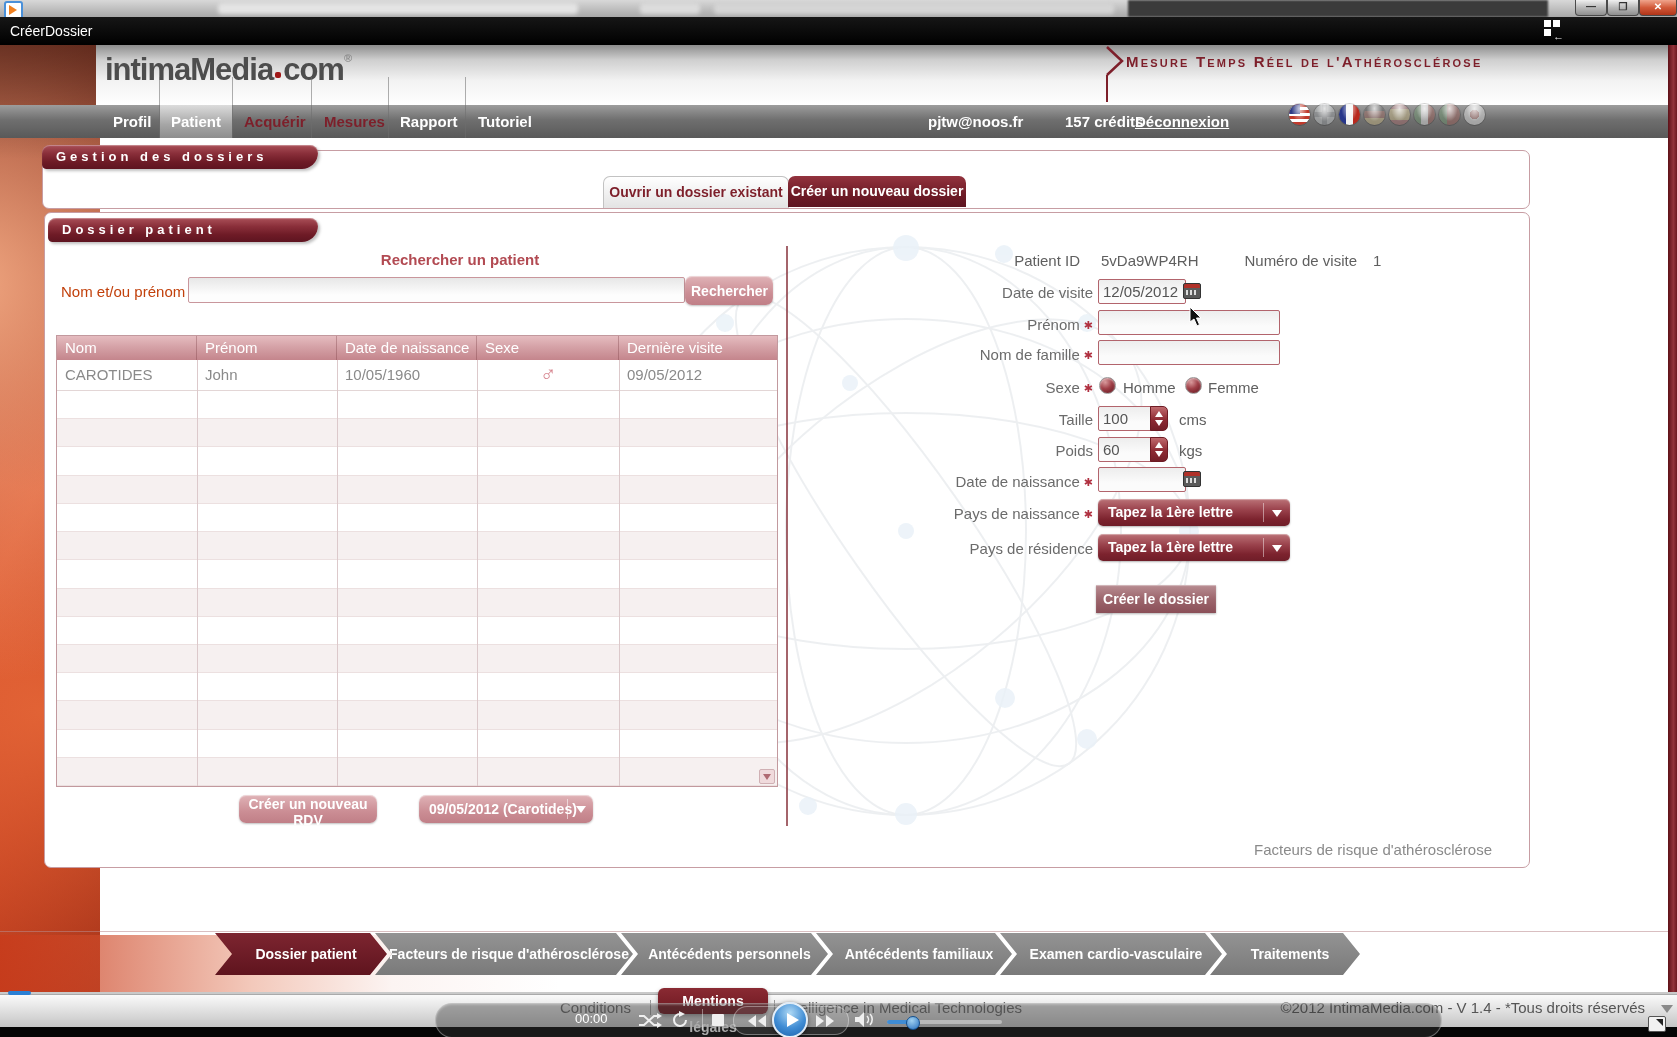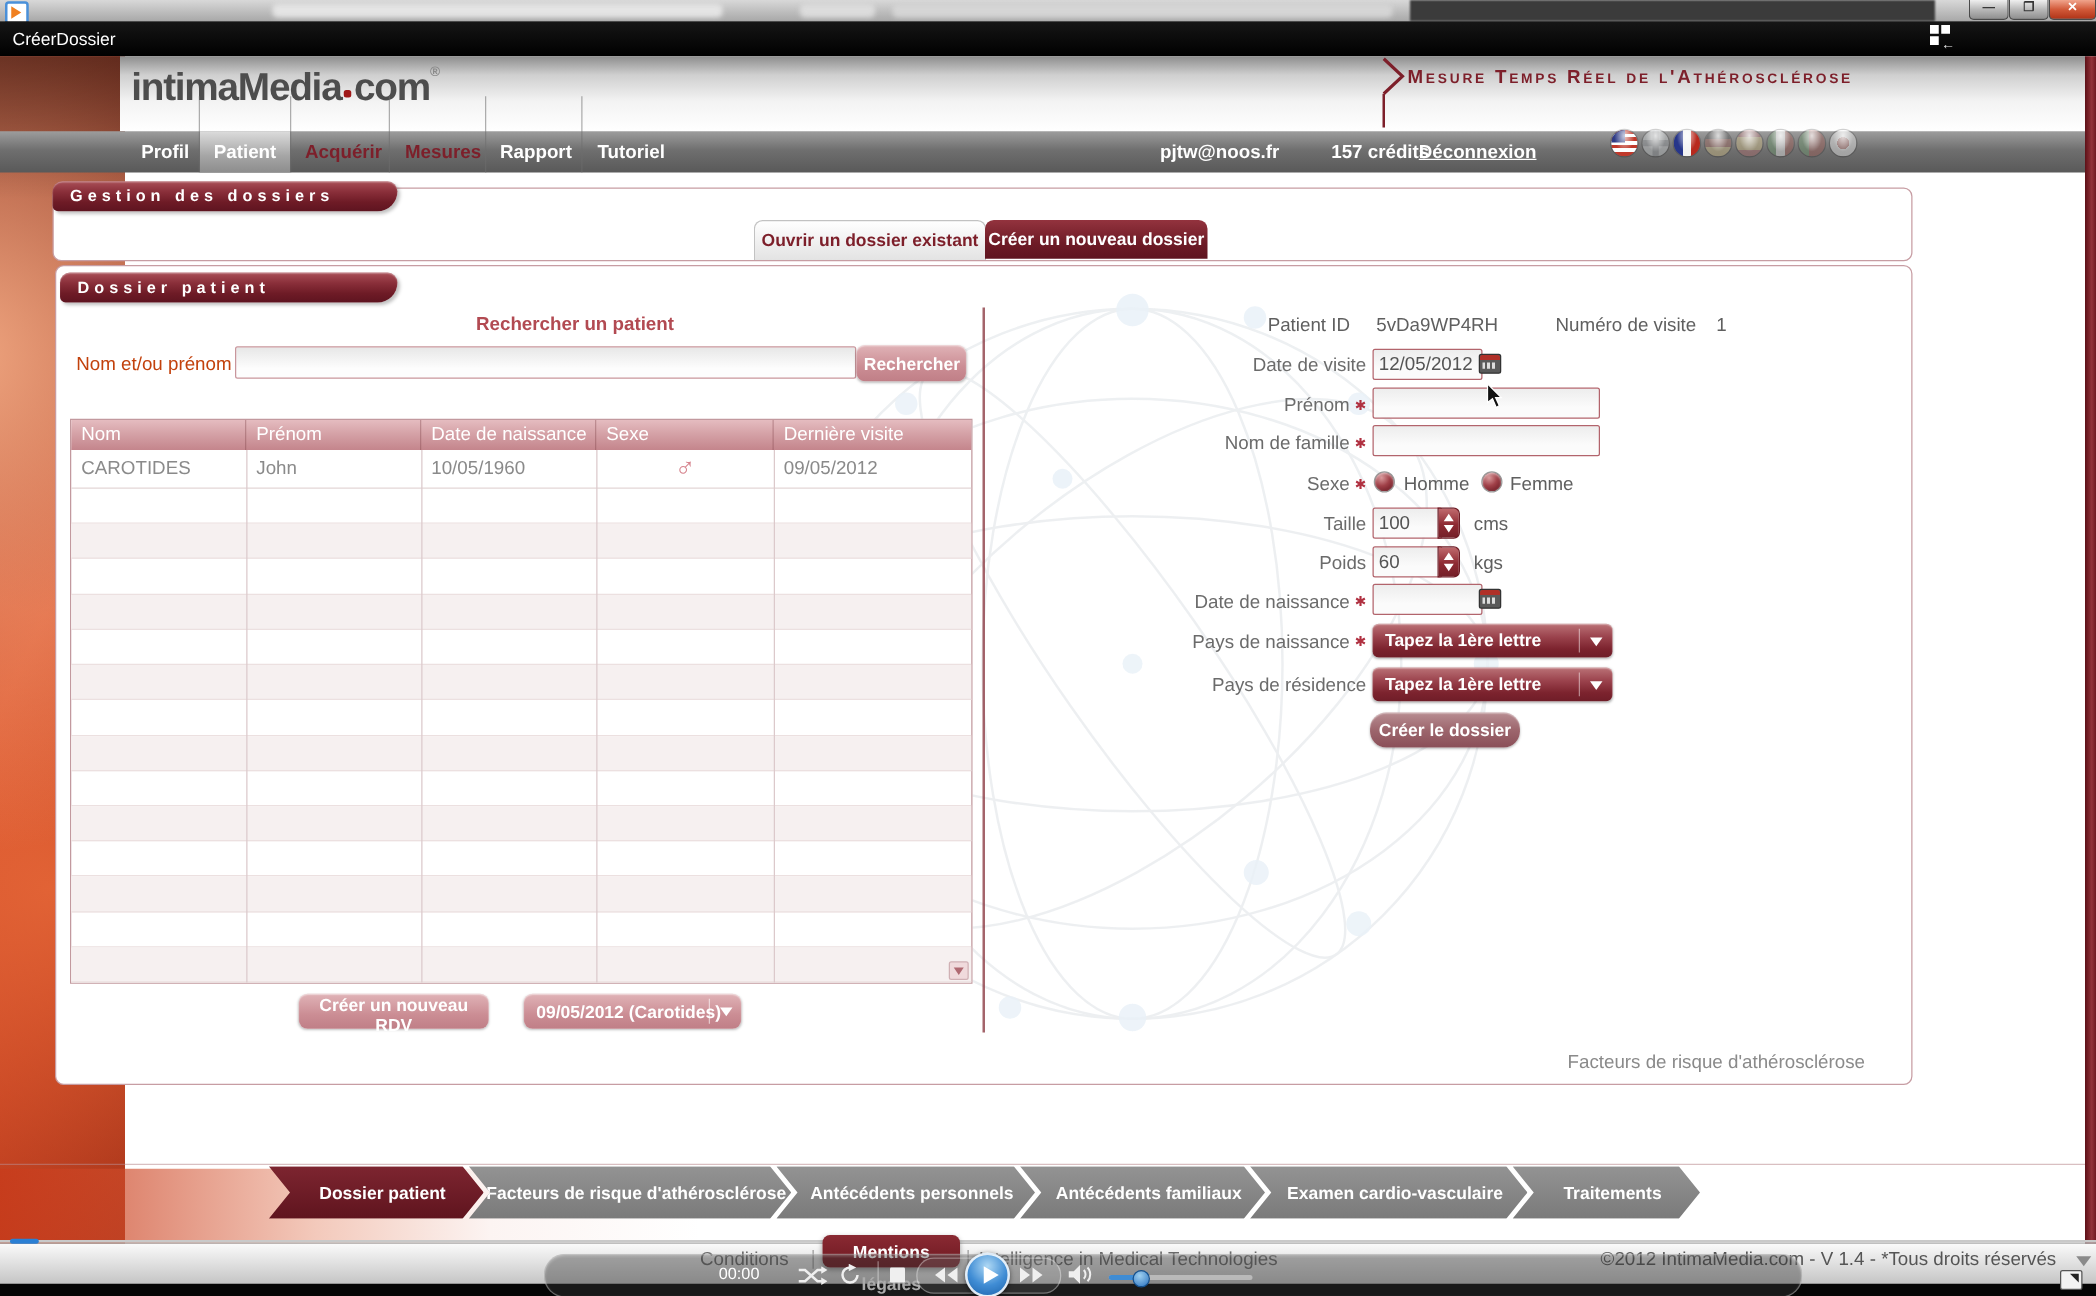--- a/index.html
+++ b/index.html
@@ -96,21 +96,21 @@
   .th{color:#fff;font-size:15px;line-height:24px;padding-left:8px;border-right:1px solid rgba(120,60,65,.35);box-sizing:border-box;}
   .trow-data{display:flex;height:30px;border-bottom:1px solid #e3d6d6;}
   .td{color:#8a8a8a;font-size:15px;line-height:30px;padding-left:8px;box-sizing:border-box;}
   .td.male{color:#d6848e;font-size:22px;text-align:center;padding-left:0;line-height:28px;font-weight:bold;}
   .tbody-empty{flex:1;display:flex;flex-direction:column;}
   .trow-empty{flex:1;border-bottom:1px solid #ece0e0;}
   .trow-empty:nth-child(even){background:#f6f0f0;}
   .colline{position:absolute;top:24px;bottom:0;width:1px;background:#dcc9cb;z-index:3;}
   .tbl-scroll-arrow{position:absolute;right:2px;bottom:2px;width:14px;height:13px;background:#f0dadc;border:1px solid #d0b0b4;border-radius:2px;z-index:4;}
   .tbl-scroll-arrow:before{content:"";position:absolute;left:3px;top:4px;border-left:4px solid transparent;border-right:4px solid transparent;border-top:6px solid #b06a72;}
-  .rdv-btn{position:absolute;left:194px;top:582px;width:152px;height:28px;}
+  .rdv-btn{position:absolute;left:194px;top:582px;width:138px;height:28px;}
   .visit-btn{position:absolute;left:374px;top:582px;width:174px;height:28px;text-align:left;padding-left:10px;box-sizing:border-box;}
   .visit-btn .sep{position:absolute;right:25px;top:4px;bottom:4px;width:1px;background:rgba(255,255,255,.55);}
   .visit-btn .arr{position:absolute;right:7px;top:11px;border-left:5px solid transparent;border-right:5px solid transparent;border-top:7px solid #fff;}
   .vdivider{position:absolute;left:741px;top:33px;width:2px;height:580px;background:#86303a;opacity:.75;}
   .globe{position:absolute;left:530px;top:5px;opacity:.55;}
   
   .flabel{position:absolute;left:700px;width:348px;text-align:right;color:#6b6b6b;font-size:15px;}
   .flabel .req{color:#b03040;font-size:11px;margin-left:4px;vertical-align:1px;}
   .fval{position:absolute;color:#5f5f5f;font-size:15px;}
   .finput{position:absolute;height:23px;border:1px solid #b2646c;border-radius:2px;
@@ -124,21 +124,21 @@
   .spinner{position:absolute;width:18px;height:25px;border-radius:0 5px 5px 0;
     background:linear-gradient(180deg,#c06a6e,#8e2a33 55%,#741f28);border:1px solid #6e1b24;box-sizing:border-box;}
   .spinner .up{position:absolute;left:4px;top:4px;border-left:4px solid transparent;border-right:4px solid transparent;border-bottom:6px solid #fff;}
   .spinner .dn{position:absolute;left:4px;bottom:4px;border-left:4px solid transparent;border-right:4px solid transparent;border-top:6px solid #fff;}
   .ddown{position:absolute;left:1053px;width:192px;height:27px;border-radius:5px;color:#fff;font-weight:bold;font-size:14px;
     line-height:27px;padding-left:10px;box-sizing:border-box;cursor:pointer;
     background:linear-gradient(180deg,#bb7277 0%,#9a424c 40%,#7c232e 75%,#6f1d28 100%);
     box-shadow:0 1px 2px rgba(0,0,0,.3), inset 0 1px 1px rgba(255,255,255,.4);}
   .ddown .sep{position:absolute;right:26px;top:4px;bottom:4px;width:1px;background:rgba(255,255,255,.45);}
   .ddown .arr{position:absolute;right:8px;top:11px;border-left:5px solid transparent;border-right:5px solid transparent;border-top:7px solid #fff;}
-  .create-btn{position:absolute;left:1051px;top:357px;width:120px;height:28px;border:none;border-radius:13px;
+  .create-btn{position:absolute;left:1051px;top:372px;width:120px;height:28px;border:none;border-radius:0;
     background:linear-gradient(180deg,#b88d92 0%,#9d666d 50%,#8a4f58);color:#fff;font-weight:bold;font-size:14px;
     box-shadow:0 1px 2px rgba(0,0,0,.3), inset 0 1px 1px rgba(255,255,255,.4);cursor:pointer;}
   .panel-note{position:absolute;left:1100px;top:628px;width:347px;text-align:right;color:#8a8a8a;font-size:15px;}
   .cursor{position:absolute;left:1144px;top:94px;z-index:30;}
   
   .contentline{position:absolute;left:0;top:931px;width:1668px;height:1px;background:#b98a8e;opacity:.55;}
   .chev{position:absolute;top:933px;height:42px;display:flex;align-items:center;justify-content:center;
     color:#fff;font-size:14px;font-weight:bold;cursor:pointer;padding-left:10px;box-sizing:border-box;
     clip-path:polygon(17px 50%,0 0,calc(100% - 17px) 0,100% 50%,calc(100% - 17px) 100%,0 100%);
     background:linear-gradient(180deg,#939393,#7a7a7a);}

